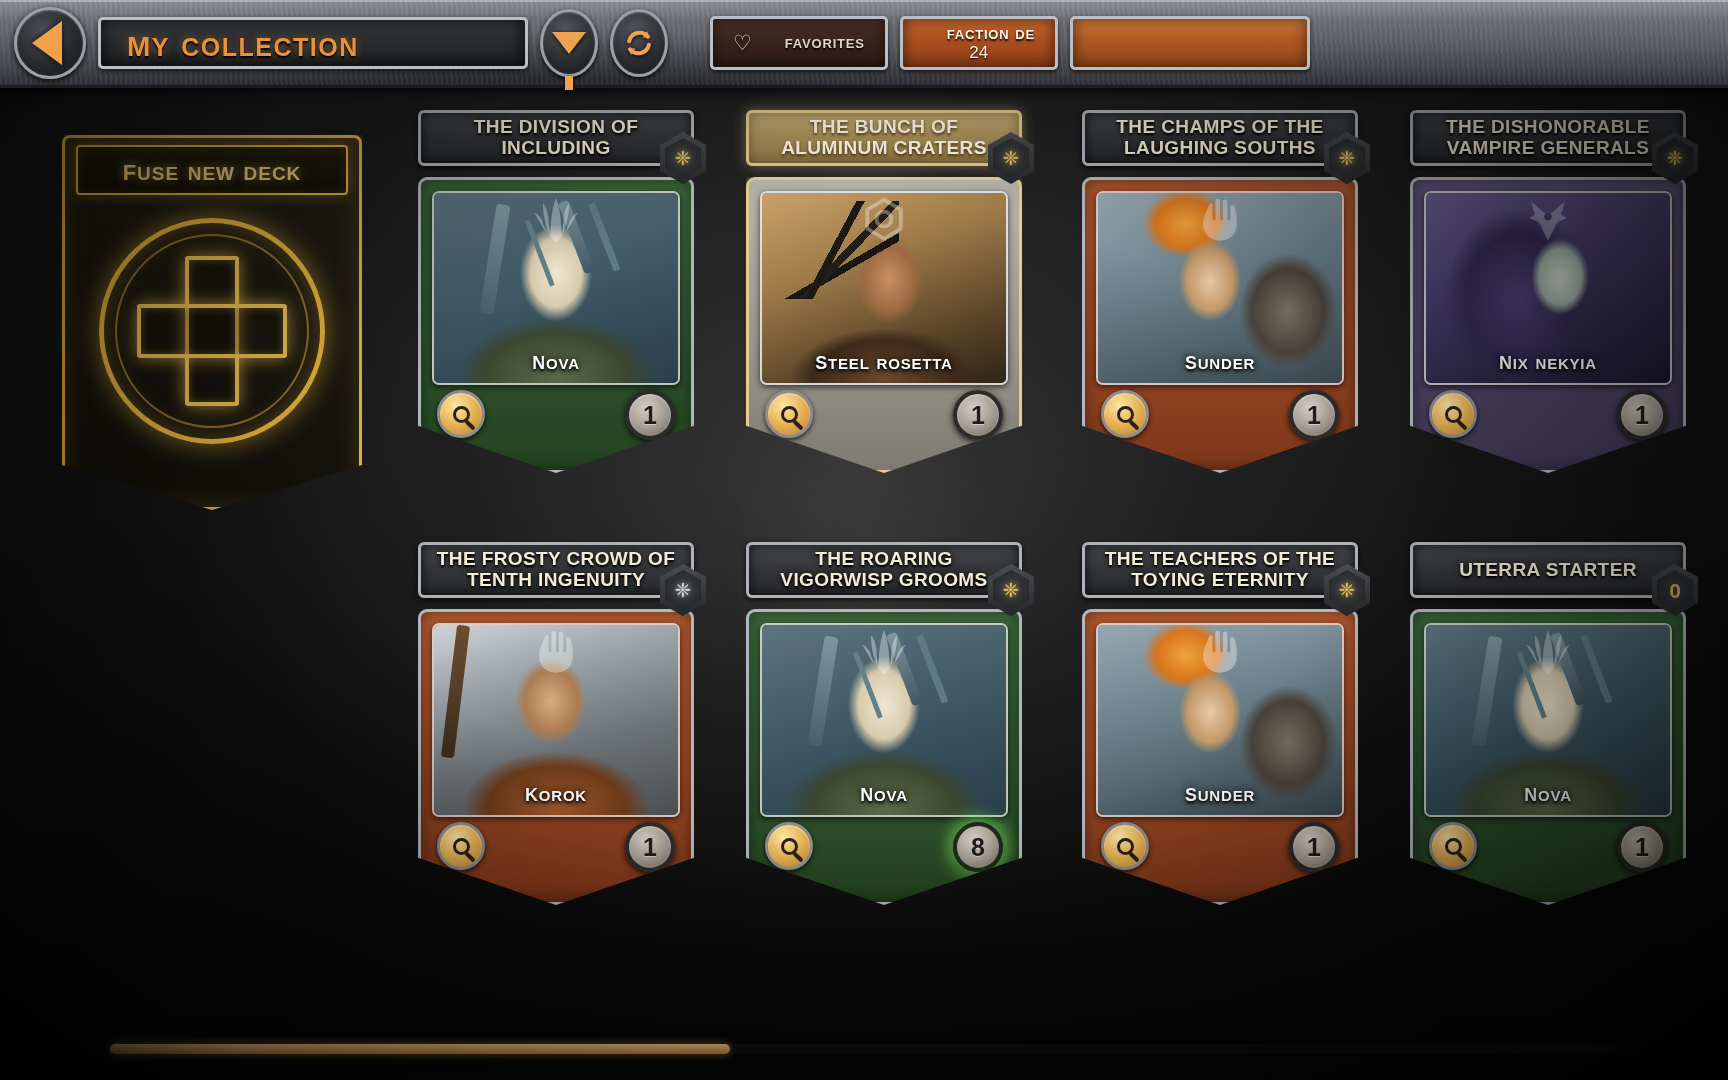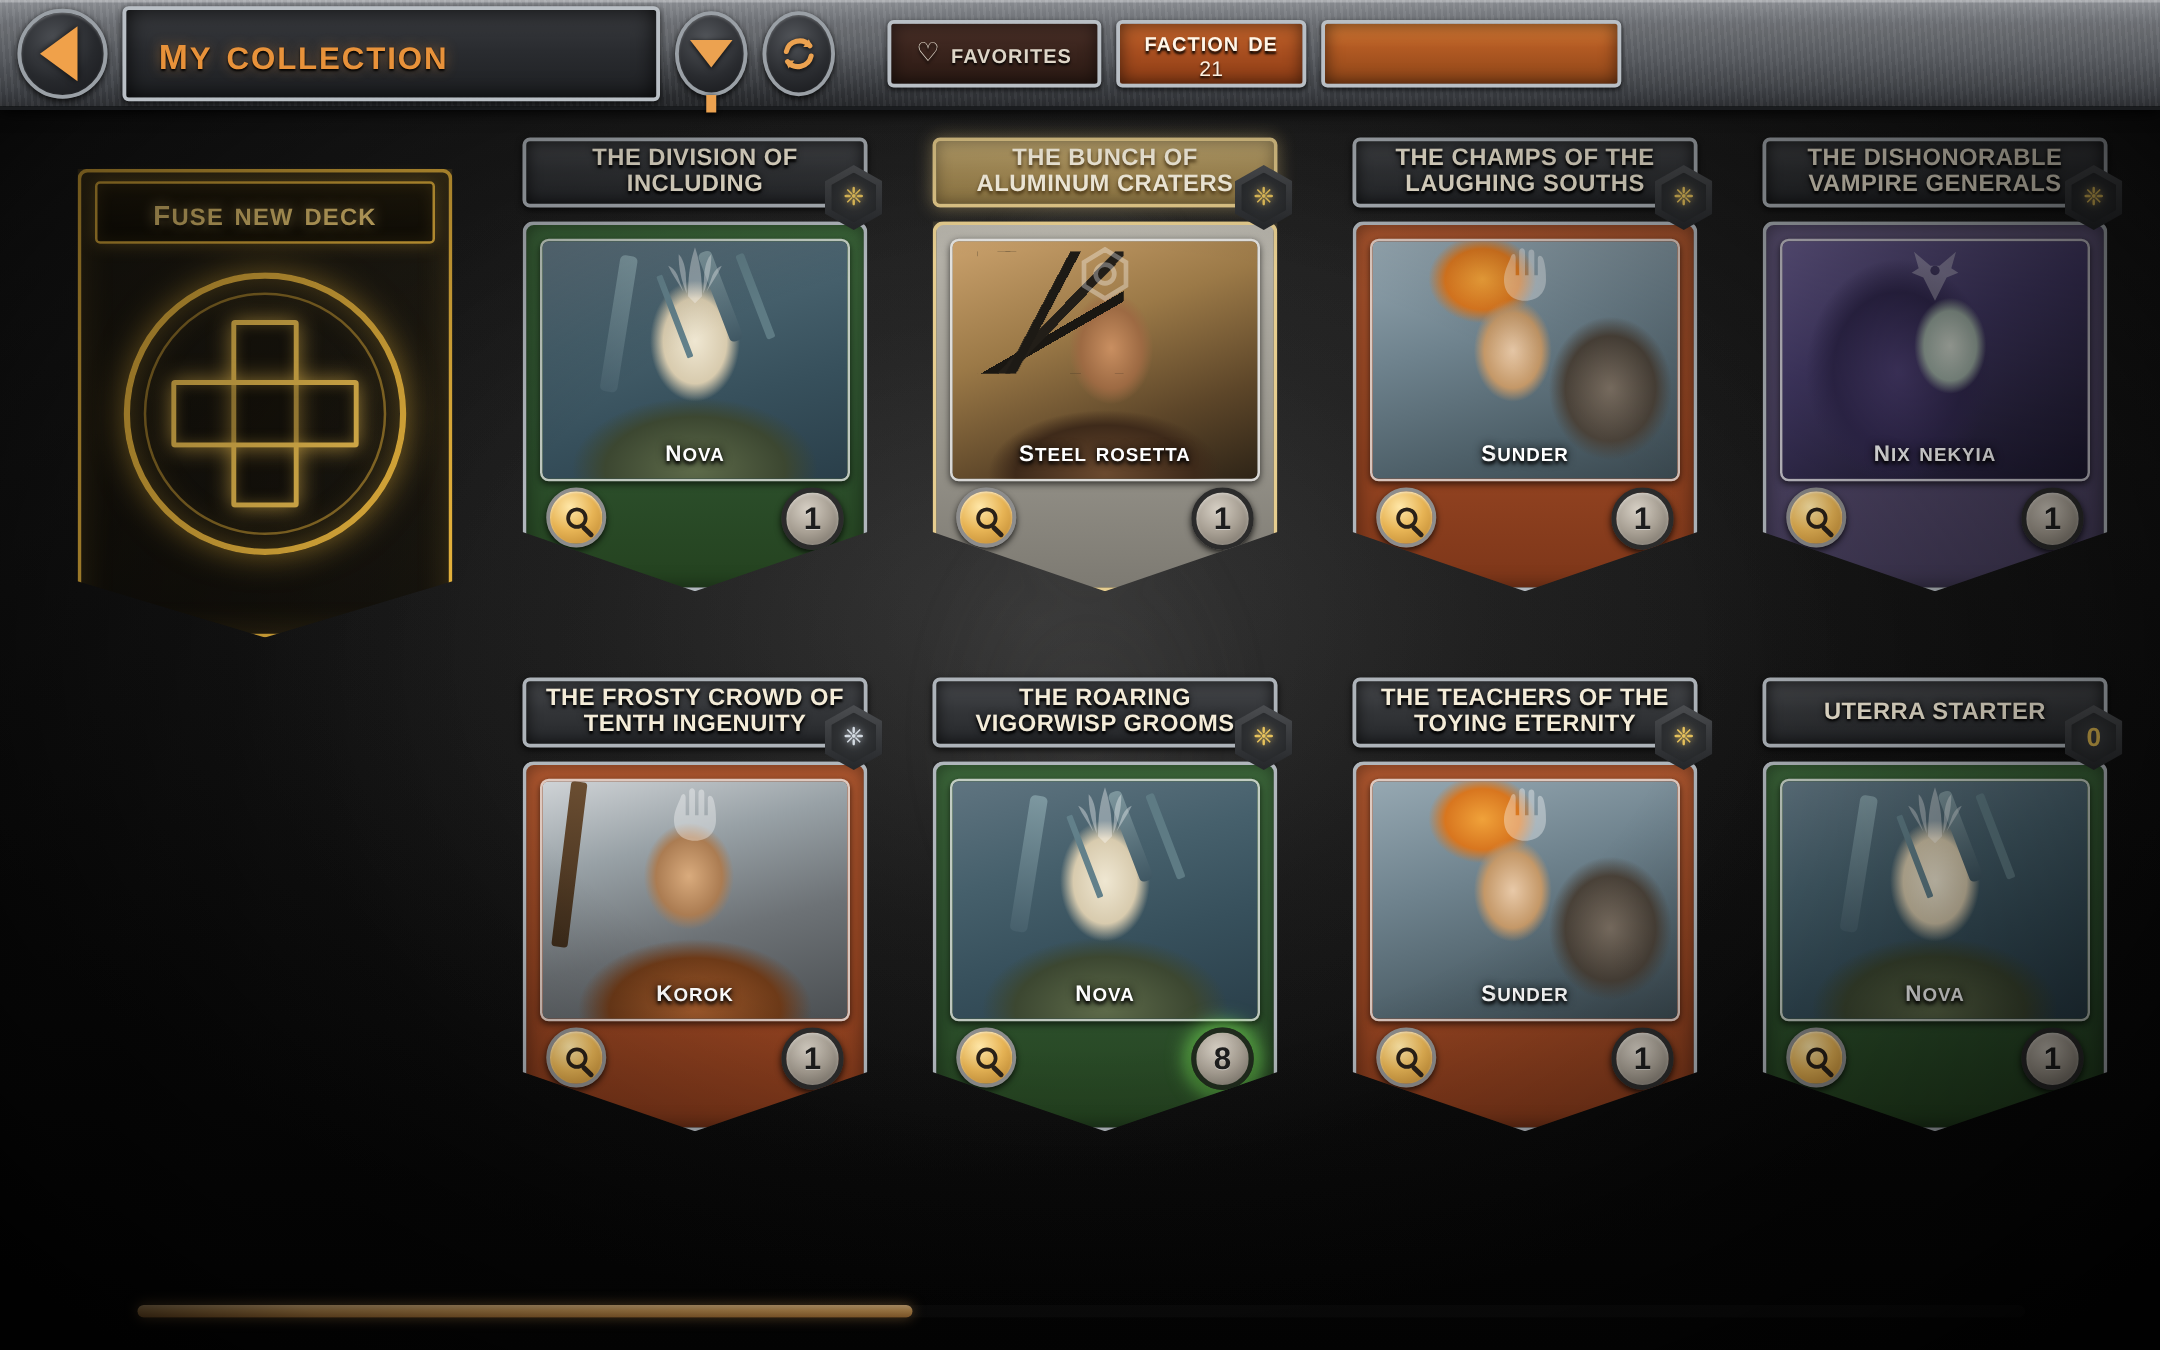--- a/index.html
+++ b/index.html
@@ -53,21 +53,21 @@
     display:flex; align-items:center; justify-content:center; flex:0 0 auto; cursor:pointer;
   }
   .back-arrow{
     width:0;height:0;border-top:22px solid transparent;border-bottom:22px solid transparent;
     border-right:30px solid #f0a14a; margin-right:6px;
     filter:drop-shadow(0 0 3px rgba(0,0,0,.8));
   }
 
   
   .title-plate{
-    height:76px; min-width:430px; padding:0 26px;
+    height:52px; min-width:430px; padding:0 26px;
     background:linear-gradient(180deg,#3a3c40 0%, #2a2c30 45%, #1e2023 100%);
     border:3px solid #b9bfc5; border-radius:5px;
     box-shadow:inset 0 0 18px rgba(0,0,0,.85), 0 2px 5px rgba(0,0,0,.7);
     display:flex; align-items:center;
   }
   .title-text{
     font-size:35px; font-weight:bold; letter-spacing:1.5px;
     font-variant:small-caps; text-transform:lowercase;
     color:#e8923a;
     text-shadow:0 2px 2px #000, 0 0 10px rgba(232,146,58,.45);
@@ -97,23 +97,23 @@
   .pill{
     height:54px; border-radius:5px; border:3px solid #b9bfc5;
     display:flex;flex-direction:column;align-items:center;justify-content:center;
     padding:0 20px; flex:0 0 auto; cursor:pointer;
     box-shadow:inset 0 0 14px rgba(0,0,0,.6), 0 2px 4px rgba(0,0,0,.7);
   }
   .pill.dark{ background:linear-gradient(180deg,#4a3028 0%,#3a241d 45%,#2a1913 100%); }
   .pill.bright{ background:linear-gradient(180deg,#c4652c 0%,#a94f20 45%,#8c3c15 100%); }
   .pill.empty{ background:linear-gradient(180deg,#d37b36 0%,#b25a23 40%,#8e4518 100%); min-width:240px; }
   .pill-label{
-    font-size:23px;font-weight:bold;letter-spacing:.8px;
+    font-size:18px;font-weight:bold;letter-spacing:.8px;
     font-variant:small-caps;text-transform:lowercase;
-    color:#ded6c8; text-shadow:0 2px 2px #000; white-space:nowrap;
+    color:#ded6c8; text-shadow:0 2px 2px #000; white-space:nowrap;margin-left:24px;
   }
   .pill.bright .pill-label{ color:#fff6e8; }
   .pill-sub{ font-size:17px;color:#cfc6b8;text-shadow:0 1px 2px #000;margin-top:-1px; }
   .pill.bright .pill-sub{ color:#fdf0e0; }
   .heart{ color:#ded6c8;font-size:21px;margin-right:9px;text-shadow:0 2px 2px #000; }
   .pill-row{ display:flex;align-items:center; }
 
   
   .grid{ position:absolute; left:0; top:110px; width:1728px; z-index:5; }
   .row{ position:absolute; left:0; width:1728px; height:380px; }
@@ -376,21 +376,21 @@
     <div class="pill dark">
       <div class="pill-row">
         <span class="heart">♡</span>
         <span class="pill-label">Favorites</span>
       </div>
     </div>
 
 
     <div class="pill bright">
       <span class="pill-label">Faction De</span>
-      <span class="pill-sub">21</span>
+      <span class="pill-sub">24</span>
     </div>
 
     <div class="pill empty">
       <span class="pill-label"></span>
     </div>
 
   </div>
 </div>
 
 <div class="fuse">

